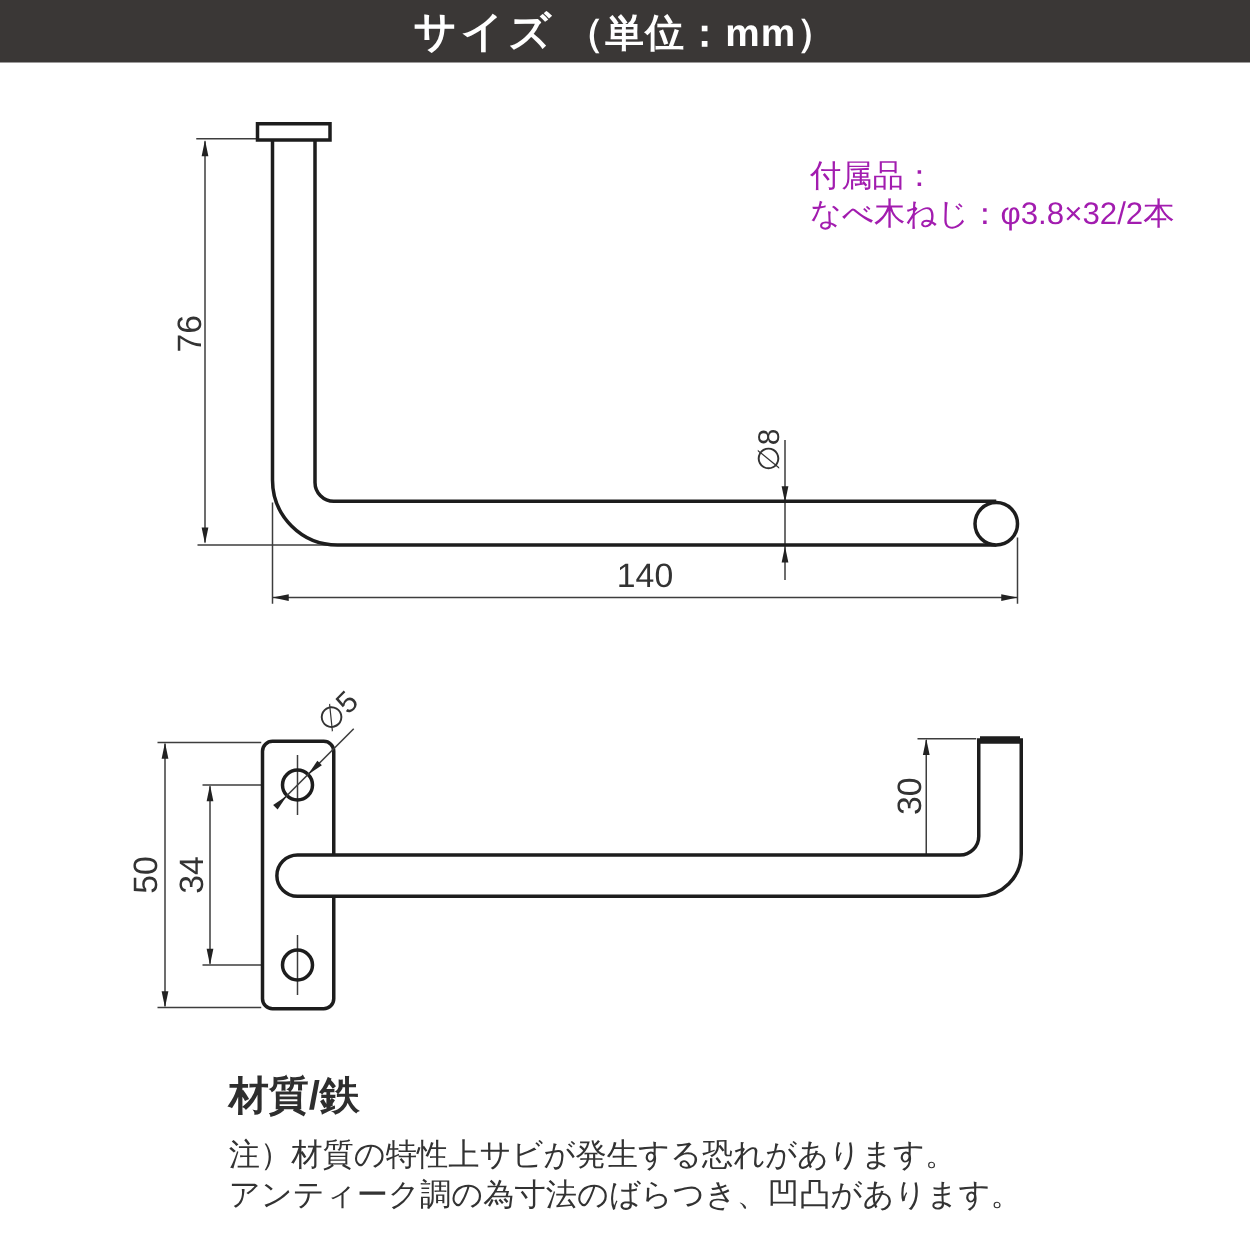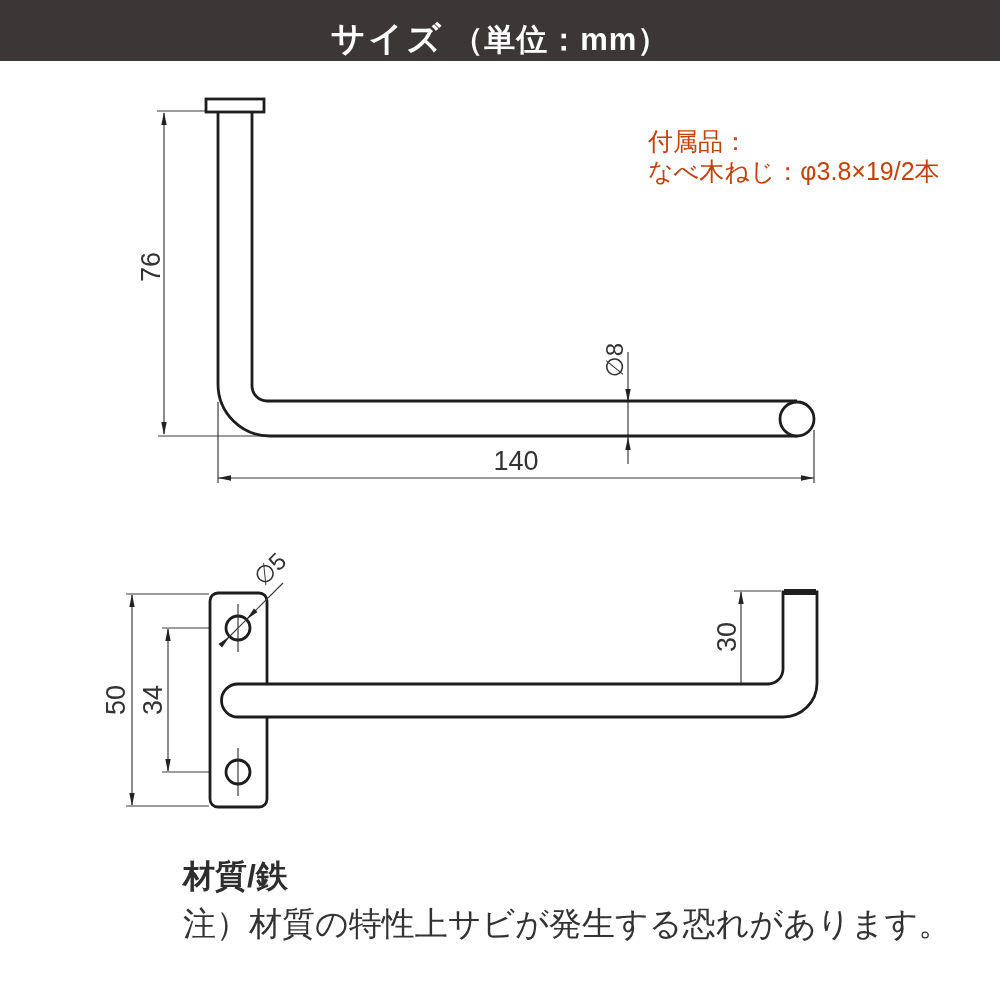--- a/index.html
+++ b/index.html
@@ -4,40 +4,40 @@
 <style>
   html,body{margin:0;padding:0;}
   body{
     width:1000px;height:1000px;position:relative;background:#ffffff;
     font-family:"Liberation Sans","DejaVu Sans",sans-serif;
     overflow:hidden;
   }
   .header{
     position:absolute;left:0;top:0;width:1000px;height:50px;
     background:#3a3736;color:#ffffff;
-    display:flex;align-items:flex-end;justify-content:center;
-    padding-top:11px;
+    display:flex;align-items:flex-start;justify-content:center;
+    padding-top:0;
   }
   .header-inner{display:flex;align-items:baseline;gap:8px;margin-top:4px;}
   .header-title{font-size:34px;font-weight:bold;letter-spacing:3px;line-height:44px;}
   .header-unit{font-size:31px;font-weight:bold;letter-spacing:1px;}
   svg.drawing{position:absolute;left:0;top:0;width:1000px;height:1000px;}
   .outline{stroke:#1d1d1d;stroke-width:2.8;fill:none;stroke-linecap:butt;}
   .outline-filled{stroke:#1d1d1d;stroke-width:2.8;fill:#ffffff;}
   .thin{stroke:#3d3d3d;stroke-width:1.2;fill:none;}
   .arrow{fill:#222222;stroke:none;}
   .dimtext{fill:#333333;font-size:27px;font-family:"Liberation Sans","DejaVu Sans",sans-serif;}
   .dimtext-small{fill:#333333;font-size:24px;font-family:"Liberation Sans","DejaVu Sans",sans-serif;}
   .accessories{
-    position:absolute;left:648px;top:126px;color:#c2410c;
+    position:absolute;left:648px;top:126px;color:#a21caf;
     font-size:25px;line-height:30px;white-space:nowrap;
   }
   .material{position:absolute;left:183px;top:854px;color:#333333;white-space:nowrap;}
   .material-heading{font-size:32px;font-weight:bold;color:#2e2e2e;margin:0 0 10px 0;line-height:44px;}
-  .material-note{font-size:33px;line-height:32px;color:#333333;}
+  .material-note{font-size:25px;line-height:32px;color:#333333;}
 </style>
 </head>
 <body>
 
 <div class="header">
   <div class="header-inner">
     <span class="header-title">サイズ</span>
     <span class="header-unit">（単位：mm）</span>
   </div>
 </div>
@@ -106,19 +106,20 @@
 
     <text class="dimtext" transform="translate(116 700) rotate(-90)" text-anchor="middle" dy="0.35em">50</text>
     <text class="dimtext" transform="translate(153 700) rotate(-90)" text-anchor="middle" dy="0.35em">34</text>
     <text class="dimtext" transform="translate(727 637) rotate(-90)" text-anchor="middle" dy="0.35em">30</text>
     <text class="dimtext-small" transform="translate(270 569) rotate(-45)" text-anchor="middle" dy="0.35em">∅5</text>
   </g>
 </svg>
 
 <div class="accessories">
   <div>付属品：</div>
-  <div>なべ木ねじ：φ3.8×19/2本</div>
+  <div>なべ木ねじ：φ3.8×32/2本</div>
 </div>
 
 <div class="material">
   <div class="material-heading">材質/鉄</div>
   <div class="material-note">注）材質の特性上サビが発生する恐れがあります。</div>
+  <div class="material-note">アンティーク調の為寸法のばらつき、凹凸があります。</div>
 </div>
 
 </body></html>

